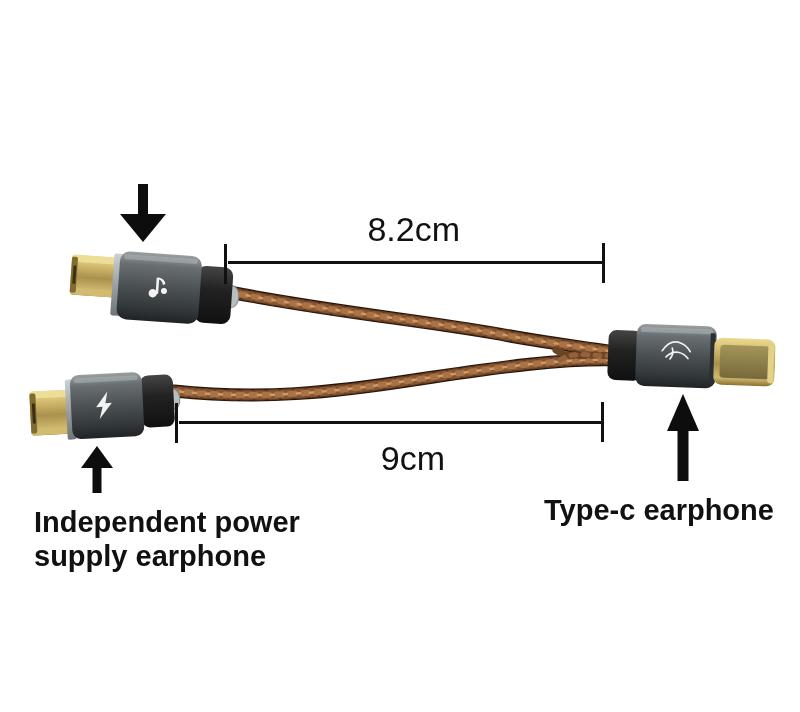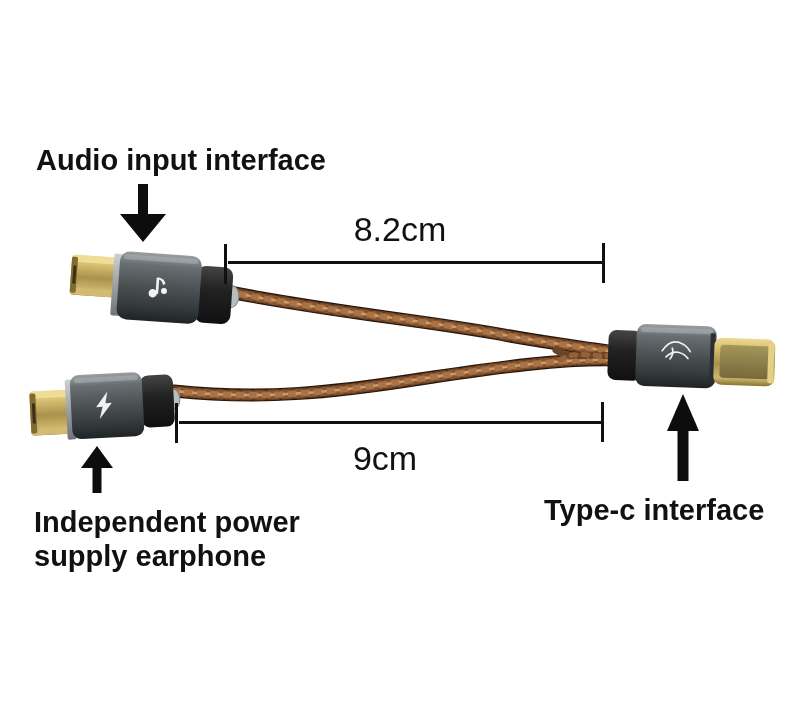--- a/index.html
+++ b/index.html
@@ -7,21 +7,21 @@
     position:relative;width:800px;height:712px;background:#ffffff;
     font-family:"Liberation Sans","DejaVu Sans",sans-serif;overflow:hidden;
   }
   .abs{position:absolute;}
   .label{
     color:#111;font-weight:bold;font-size:29px;line-height:34px;
     letter-spacing:0px;white-space:nowrap;
   }
   .measure{
     color:#111;font-weight:400;font-size:34px;line-height:34px;
-    text-align:center;white-space:nowrap;
+    text-align:right;white-space:nowrap;
     font-family:"Liberation Sans","DejaVu Sans",sans-serif;
   }
   .hline{background:#111;height:3px;}
   .tick{background:#111;width:3px;}
   svg{display:block;}
 </style>
 </head>
 <body>
 
 <div id="canvas">
@@ -128,21 +128,20 @@
       </g>
       <rect x="710" y="333" width="5" height="50" fill="#2b2f32"></rect>
       <g>
         <rect x="714" y="337" width="61" height="47" rx="8" fill="url(#goldV)"></rect>
         <rect x="720" y="344" width="50" height="33" rx="4" fill="url(#goldFace)"></rect>
         <rect x="768" y="340" width="6" height="41" rx="3" fill="#e4d186"></rect>
       </g>
     </g>
   </svg>
 
-  <div class="abs label" style="left:36px;top:143px">Audio input interface</div>
   <svg class="abs" style="left:118px;top:184px" width="50" height="60" viewBox="0 0 50 60">
     <rect x="20" y="0" width="10" height="34" fill="#0d0d0d"></rect>
     <polygon points="2,30 48,30 25,58" fill="#0d0d0d"></polygon>
   </svg>
 
   <div class="abs measure" style="left:340px;top:212px;width:120px">8.2cm</div>
   <div class="abs tick" style="left:224px;top:244px;height:40px"></div>
   <div class="abs tick" style="left:602px;top:243px;height:40px"></div>
   <div class="abs hline" style="left:228px;top:261px;width:375px"></div>
 
@@ -158,16 +157,16 @@
   <div class="abs label" style="left:34px;top:505px">
     <div>Independent power</div>
     <div>supply earphone</div>
   </div>
 
   <svg class="abs" style="left:663px;top:394px" width="40" height="88" viewBox="0 0 40 88">
     <polygon points="20,0 4,37 36,37" fill="#0d0d0d"></polygon>
     <rect x="14.5" y="34" width="11" height="53" fill="#0d0d0d"></rect>
   </svg>
   <div class="abs label" style="left:544px;top:493px">
-    <div>Type-c interface</div>
+    <div>Type-c earphone</div>
   </div>
 
 </div>
 
 </body></html>

